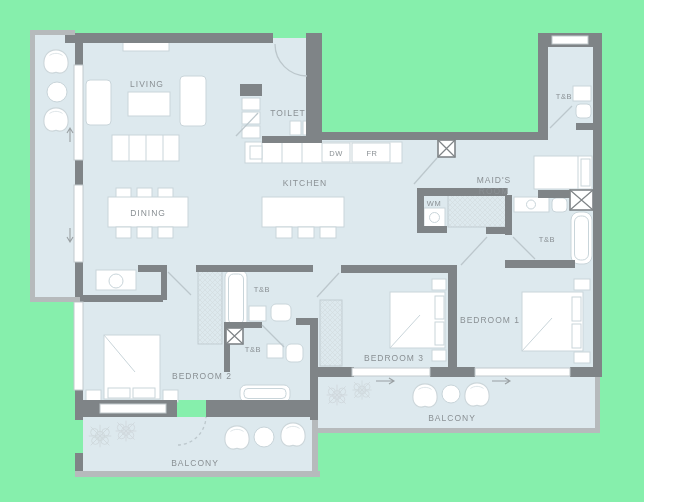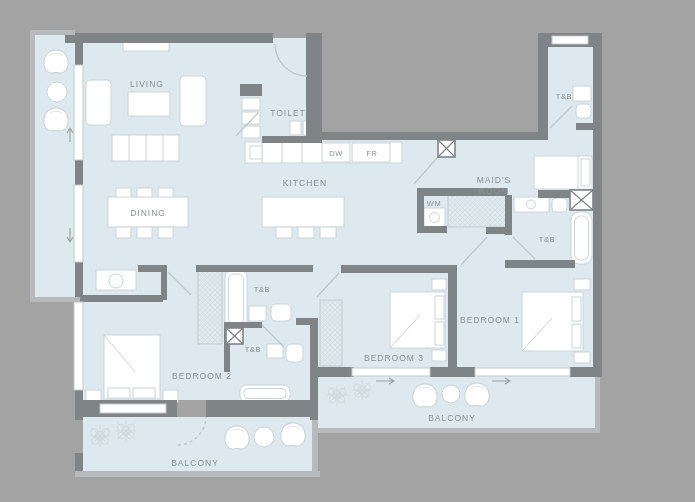--- a/index.html
+++ b/index.html
@@ -1,16 +1,16 @@
 <!DOCTYPE html>
 <html><head>
 <meta charset="utf-8">
 <style>
   html,body{margin:0;padding:0;background:#ffffff;}
-  .stage{width:695px;height:502px;position:relative;background:#a3a3a3;overflow:hidden;}
+  .stage{width:644px;height:502px;position:relative;background:#86efac;overflow:hidden;}
   svg{display:block;}
   .floor{fill:#dde9ee;}
   .wall{fill:#7f8487;}
   .par{fill:#b6babc;}
   .win{fill:#ffffff;stroke:#c2cacd;stroke-width:1;}
   .furn{fill:#ffffff;stroke:#c9d5da;stroke-width:1;}
   .furnln{stroke:#c9d5da;stroke-width:1;fill:none;}
   .hatch{fill:url(#hatchp);stroke:#c2cdd2;stroke-width:1;}
   .xbox{fill:#ffffff;stroke:#7f8487;stroke-width:1.6;}
   .xline{stroke:#7f8487;stroke-width:1.2;}

